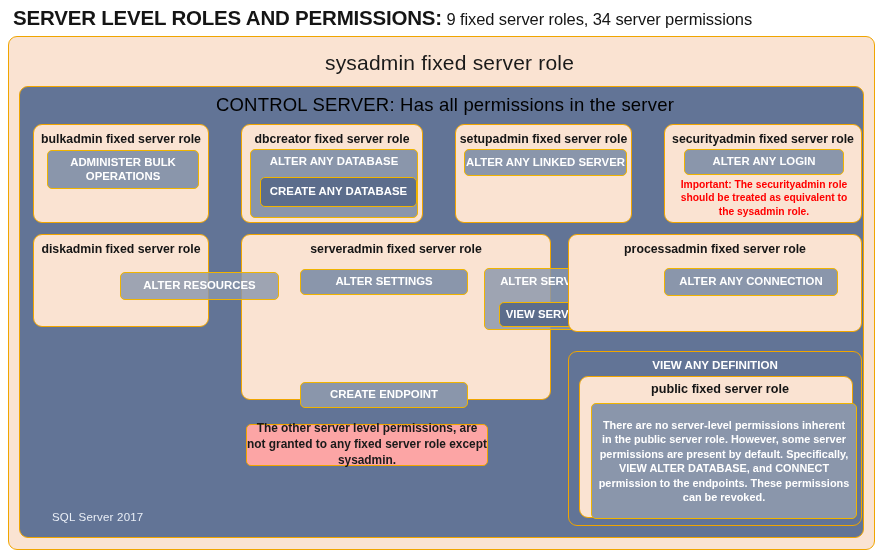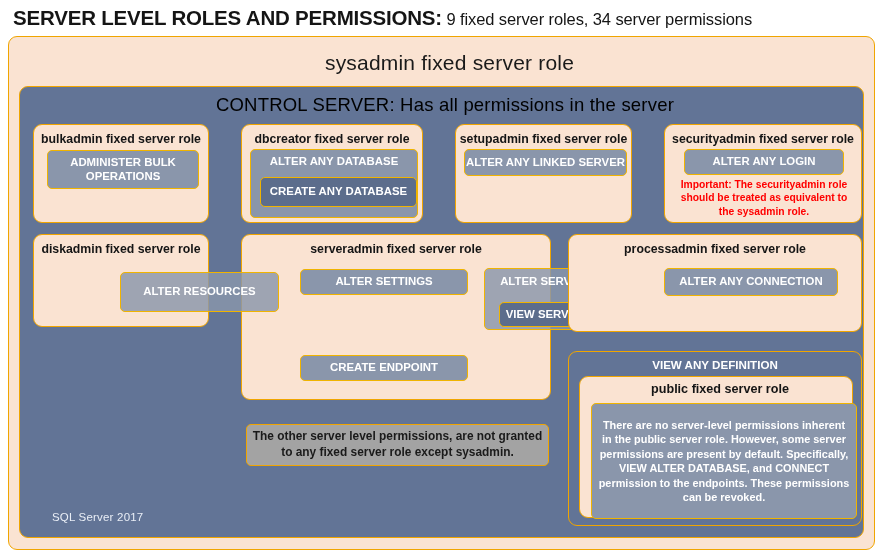--- a/index.html
+++ b/index.html
@@ -53,22 +53,22 @@
   #viewanydef{left:568px;top:351px;width:294px;height:175px;}
   #viewanydef-label{position:absolute;left:0;right:0;top:6px;text-align:center;
                     font-size:11.6px;font-weight:700;color:#ffffff;}
   #publicrole{left:10px;top:24px;width:274px;height:142px;}
   #publicrole-label{position:absolute;left:0;right:0;top:5px;text-align:center;
                     font-size:12.6px;font-weight:700;color:#151515;margin-left:8px;}
   #publictext{position:absolute;left:11px;top:26px;width:252px;height:106px;
               padding:4px 6px;}
   #publictext span{font-size:10.9px;font-weight:700;color:#ffffff;line-height:1.33;}
 
-  #othernote{position:absolute;left:246px;top:424px;width:303px;height:42px;
-             background:#a3a3a3;border:1.6px solid #f0a500;border-radius:5px;
+  #othernote{position:absolute;left:246px;top:424px;width:242px;height:42px;
+             background:#fca5a5;border:1.6px solid #f0a500;border-radius:5px;
              display:flex;align-items:center;justify-content:center;
              text-align:center;font-size:11.9px;font-weight:700;color:#1a1a1a;
              line-height:1.32;box-sizing:border-box;}
 </style>
 </head>
 <body>
 
 <div id="title">
   <span class="t-main">SERVER LEVEL ROLES AND PERMISSIONS:</span><span class="t-sub"> 9 fixed server roles, 34 server permissions</span>
 </div>
@@ -106,24 +106,24 @@
               color:#ff0000;font-size:10.3px;font-weight:700;line-height:1.3;">Important:  The securityadmin role should  be treated  as equivalent to the  sysadmin role.</div>
 </div>
 
 <div class="panel peach" id="diskadmin">
   <div class="rolehead" style="top:7px">diskadmin fixed server role</div>
 </div>
 
 <div class="panel peach" id="serveradmin">
   <div class="rolehead" style="top:7px">serveradmin fixed server role</div>
   <div class="perm" style="position:absolute;left:58px;top:34px;width:166px;height:24px;font-size:11.4px">ALTER SETTINGS</div>
-  <div class="perm" style="position:absolute;left:58px;top:120px;width:166px;height:24px;font-size:11.4px">CREATE  ENDPOINT</div>
+  <div class="perm" style="position:absolute;left:58px;top:147px;width:166px;height:24px;font-size:11.4px">CREATE  ENDPOINT</div>
 </div>
 
-<div class="perm translucent" style="position:absolute;left:120px;top:272px;width:159px;height:40px;font-size:11.4px;box-sizing:border-box;">ALTER RESOURCES</div>
+<div class="perm translucent" style="position:absolute;left:120px;top:272px;width:159px;height:28px;font-size:11.4px;box-sizing:border-box;">ALTER RESOURCES</div>
 
 <div class="perm translucent" style="position:absolute;left:484px;top:268px;width:158px;height:62px;font-size:11.4px;align-items:flex-start;padding-top:6px;box-sizing:border-box;">ALTER SERVER  STATE</div>
 <div class="perm dark" style="position:absolute;left:499px;top:302px;width:131px;height:25px;font-size:11.4px;box-sizing:border-box;">VIEW SERVER  STATE</div>
 
 <div class="panel peach" id="processadmin">
   <div class="rolehead" style="top:7px">processadmin fixed server role</div>
   <div class="perm" style="position:absolute;left:95px;top:33px;width:172px;height:26px;font-size:11.4px">ALTER ANY CONNECTION</div>
 </div>
 
 <div class="panel blue" id="viewanydef">

